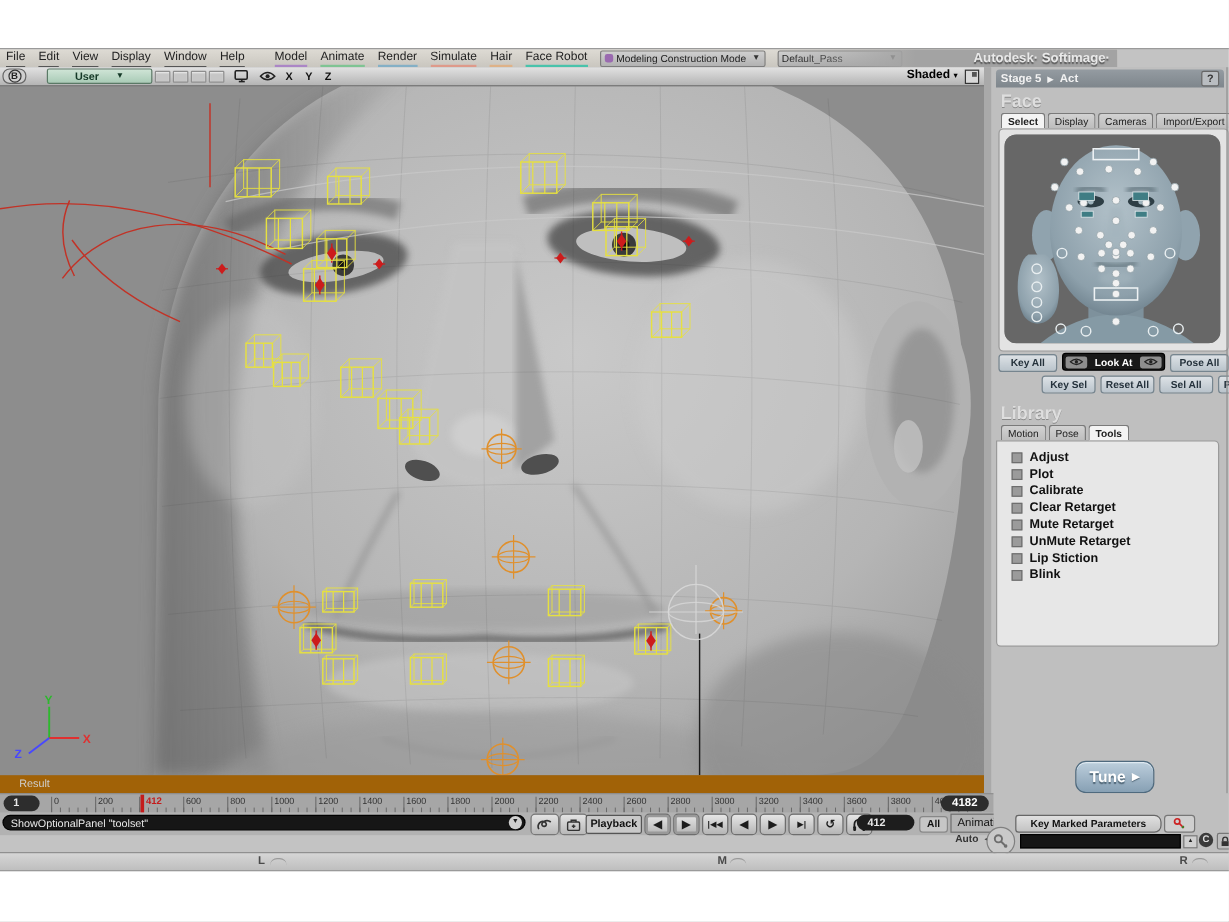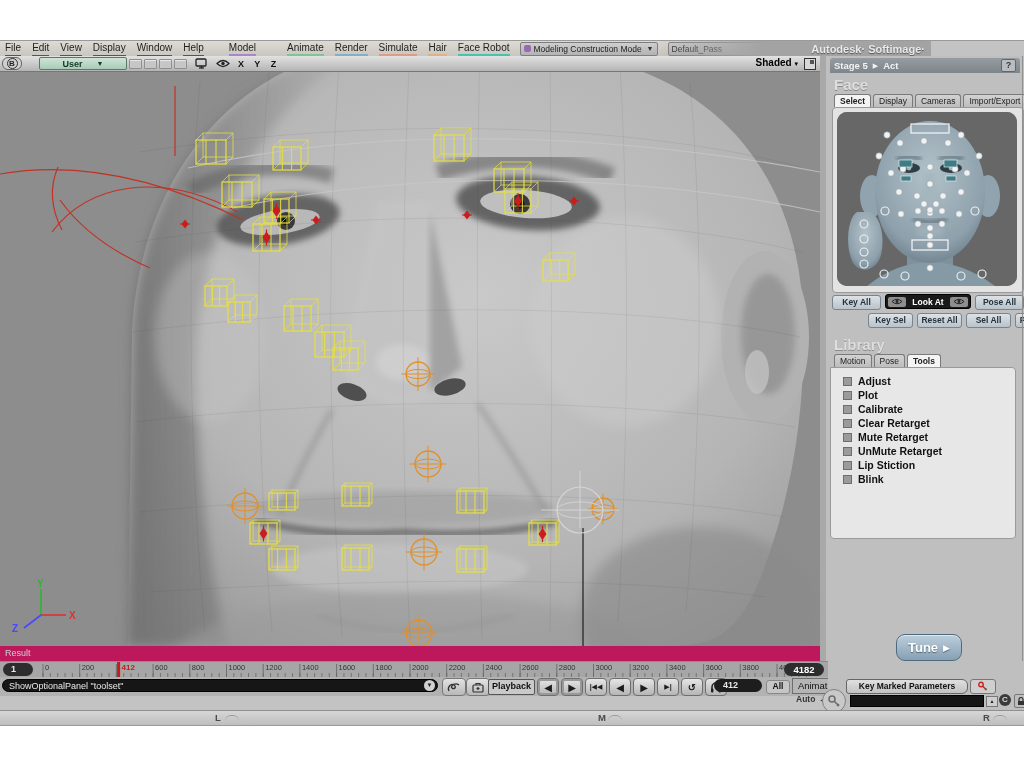--- a/index.html
+++ b/index.html
@@ -33,22 +33,22 @@
     border-radius:2px;display:flex;align-items:center;justify-content:center;gap:14px;color:#143826;font-weight:bold;}
   #vp-cam .arr{font-size:7px;}
   .memo{width:11px;height:8px;border:1px solid #8f8f8f;background:#c6c6c6;border-radius:1px;margin-left:2px;box-shadow:inset 0 1px 1px #e8e8e8;}
   .vp-ico{margin-left:8px;display:flex;align-items:center;}
   #vp-xyz{margin-left:8px;font-weight:bold;letter-spacing:4px;color:#111;}
   #vp-shaded{position:absolute;right:22px;top:1px;font-weight:bold;font-size:10px;color:#000;}
   #vp-shaded .arr{font-size:7px;}
   #vp-max{position:absolute;right:4px;top:2px;width:10px;height:10px;border:1px solid #333;background:#d8d8d8;}
   #vp-max::after{content:"";position:absolute;right:1px;top:1px;width:4px;height:4px;background:#555;}
   #vp-canvas{position:absolute;left:0;top:16px;width:820px;height:574px;}
-  #vp-result{position:absolute;left:0;top:590px;width:820px;height:18px;background:#be185d;color:#cfcfcf;
-    font-size:9px;line-height:15px;padding-left:5px;box-sizing:border-box;}
+  #vp-result{position:absolute;left:0;top:590px;width:820px;height:18px;background:#a16207;color:#cfcfcf;
+    font-size:9px;line-height:15px;padding-left:16px;box-sizing:border-box;}
   
   #rpanel{position:absolute;left:820px;top:15px;width:204px;height:606px;background:#bfbfbf;border-left:6px solid #a9a9a9;box-sizing:border-box;}
   #stage-bar{position:absolute;left:4px;top:2px;width:190px;height:15px;background:linear-gradient(#949ba1,#7e868c);
     border-radius:3px 3px 0 0;color:#f2f2f2;font-size:9.5px;font-weight:bold;display:flex;align-items:center;padding:0 4px;box-sizing:border-box;gap:5px;}
   #stage-bar .tri{font-size:7px;}
   #stage-help{margin-left:auto;width:13px;height:11px;background:#b9bdc1;border:1px solid #666;border-radius:2px;
     color:#333;font-size:9px;text-align:center;line-height:11px;font-weight:bold;}
   .sec-title{font-size:15px;color:#dedede;text-shadow:0 1px 0 #8a8a8a;font-weight:bold;}
   #face-title{position:absolute;left:8px;top:20px;}
   .tabs{position:absolute;display:flex;gap:2px;}
@@ -137,21 +137,21 @@
 
   <div id="menubar">
     <div id="menu-items">
         <span class="menu-item" style="border-bottom-color: rgb(85, 85, 85);">File</span>
         <span class="menu-item" style="border-bottom-color: rgb(85, 85, 85);">Edit</span>
         <span class="menu-item" style="border-bottom-color: rgb(85, 85, 85);">View</span>
         <span class="menu-item" style="border-bottom-color: rgb(85, 85, 85);">Display</span>
         <span class="menu-item" style="border-bottom-color: rgb(85, 85, 85);">Window</span>
         <span class="menu-item" style="border-bottom-color: rgb(85, 85, 85);">Help</span>
         <span class="menu-item colored" style="border-bottom-color: rgb(171, 134, 198); margin-left: 14px;">Model</span>
-        <span class="menu-item colored" style="border-bottom-color: rgb(127, 196, 147); margin-left: 20px;">Animate</span>
+        <span class="menu-item colored" style="border-bottom-color: rgb(127, 196, 147);">Animate</span>
         <span class="menu-item colored" style="border-bottom-color: rgb(132, 176, 198);">Render</span>
         <span class="menu-item colored" style="border-bottom-color: rgb(222, 154, 138);">Simulate</span>
         <span class="menu-item colored" style="border-bottom-color: rgb(222, 178, 136);">Hair</span>
         <span class="menu-item colored" style="border-bottom-color: rgb(73, 195, 171);">Face Robot</span>
       </div>
     <div class="mb-dd" style="width:130px;">
       <span class="cm-icon"></span>
       <span style="flex:1;">Modeling Construction Mode</span>
       <span class="arr">▼</span>
     </div>

